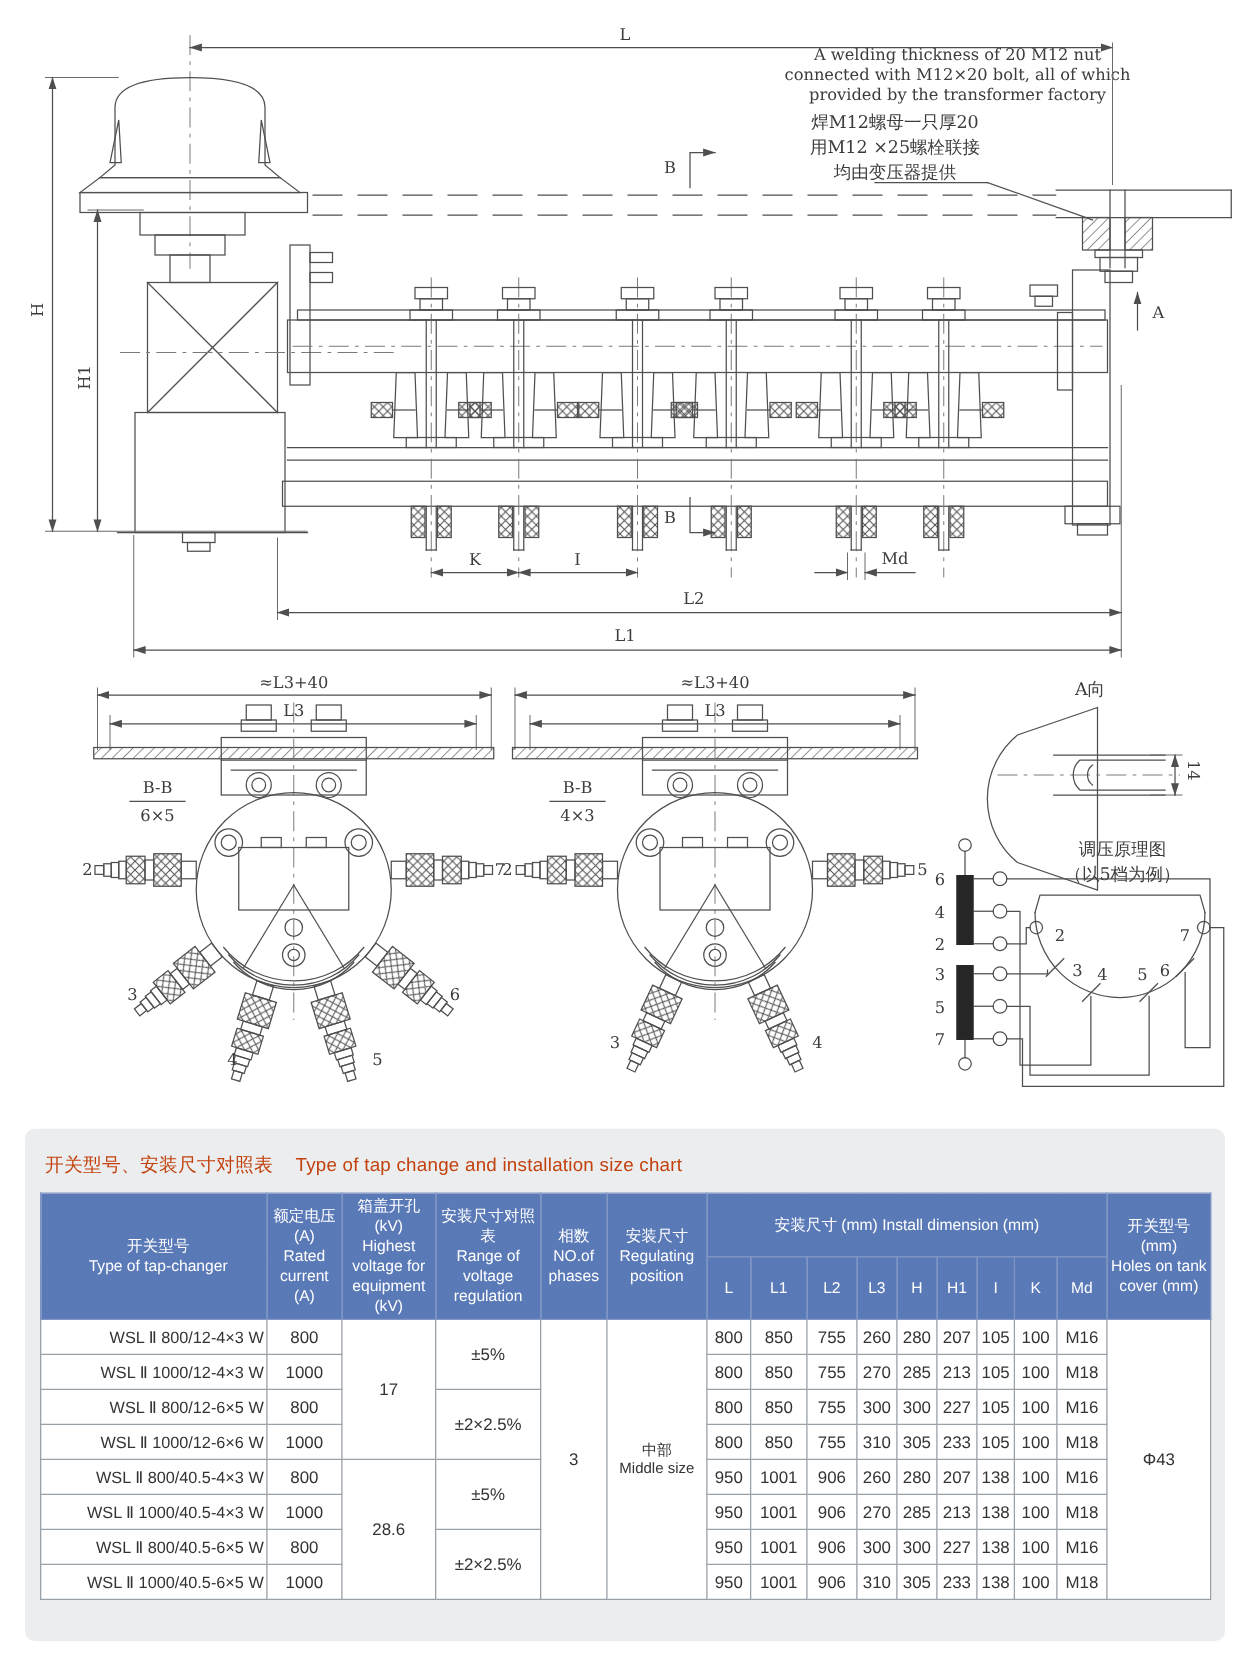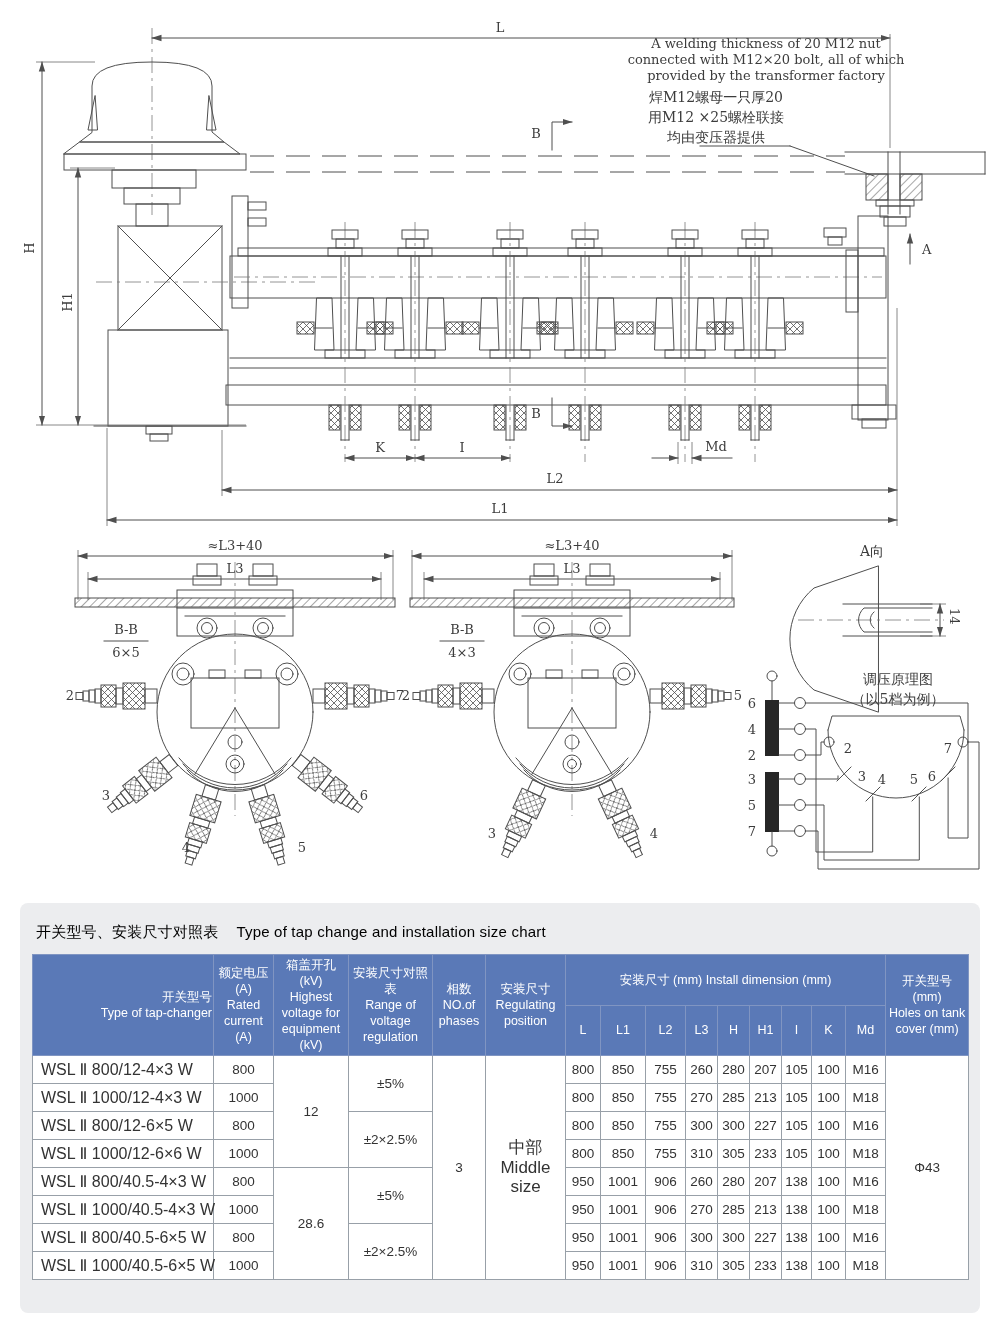--- a/index.html
+++ b/index.html
@@ -15,31 +15,31 @@
   svg .xh{fill:url(#xh);stroke:#4f4f4f;stroke-width:1}
   svg .hx{fill:url(#hx);stroke:#4f4f4f;stroke-width:1}
   svg .blk{fill:#262626;stroke:none}
   svg text{fill:#3c3c3c;stroke:none;font-family:"DejaVu Serif",serif;font-size:13px}
   svg text.cjk{font-size:14px}
   svg text.dim{font-size:13px}
 
   
   .panel{position:absolute;left:20px;top:903px;width:960px;height:410px;
          background:#ecedef;border-radius:8px;padding:12px}
-  .tbl-title{font-size:15px;color:#000000;padding:8px 4px 12px;letter-spacing:.2px}
+  .tbl-title{font-size:15px;color:#c2410c;padding:8px 4px 12px;letter-spacing:.2px}
   .tbl-title .en{margin-left:18px}
   table{border-collapse:collapse;table-layout:fixed;width:936px;color:#333}
   th{background:#5a79b7;color:#fff;font-weight:normal;border:1px solid #8095c2;
      padding:2px 1px;line-height:1.28;font-size:12.5px;vertical-align:middle;text-align:center}
   th span{display:block}
-  th.left{text-align:right;padding-left:8px}
+  th.left{text-align:center;padding-left:8px}
   td{background:#fff;border:1px solid #98a0a8;text-align:center;height:28px;
      padding:1px 2px;font-size:13.5px;vertical-align:middle}
-  td.model{text-align:left;padding-left:8px;font-size:16px;white-space:nowrap}
-  td .sub{display:block;line-height:1.15;font-size:17px}
+  td.model{text-align:right;padding-left:8px;font-size:13px;white-space:nowrap}
+  td .sub{display:block;line-height:1.15;font-size:12px}
 </style>
 </head>
 <body>
 
 <svg class="drawing" width="1000" height="880" viewBox="0 0 1000 880">
   <defs>
     <marker id="ar" viewBox="0 0 10 10" refX="9.5" refY="5" markerWidth="10" markerHeight="10" orient="auto-start-reverse">
       <path d="M0,1.8 L10,5 L0,8.2 Z" style="fill:#4f4f4f;stroke:none"></path>
     </marker>
     <pattern id="hx" width="6" height="6" patternUnits="userSpaceOnUse" patternTransform="rotate(45)">
@@ -448,21 +448,21 @@
         <th>H1</th>
         <th>I</th>
         <th>K</th>
         <th>Md</th>
       </tr>
     </thead>
     <tbody>
       <tr>
         <td class="model">WSL Ⅱ 800/12-4×3 W</td>
         <td>800</td>
-        <td rowspan="4">12</td>
+        <td rowspan="4">17</td>
         <td rowspan="2">±5%</td>
         <td rowspan="8">3</td>
         <td rowspan="8">
           <span class="sub">中部</span>
           <span class="sub">Middle size</span>
         </td>
         <td>800</td>
         <td>850</td>
         <td>755</td>
         <td>260</td>

